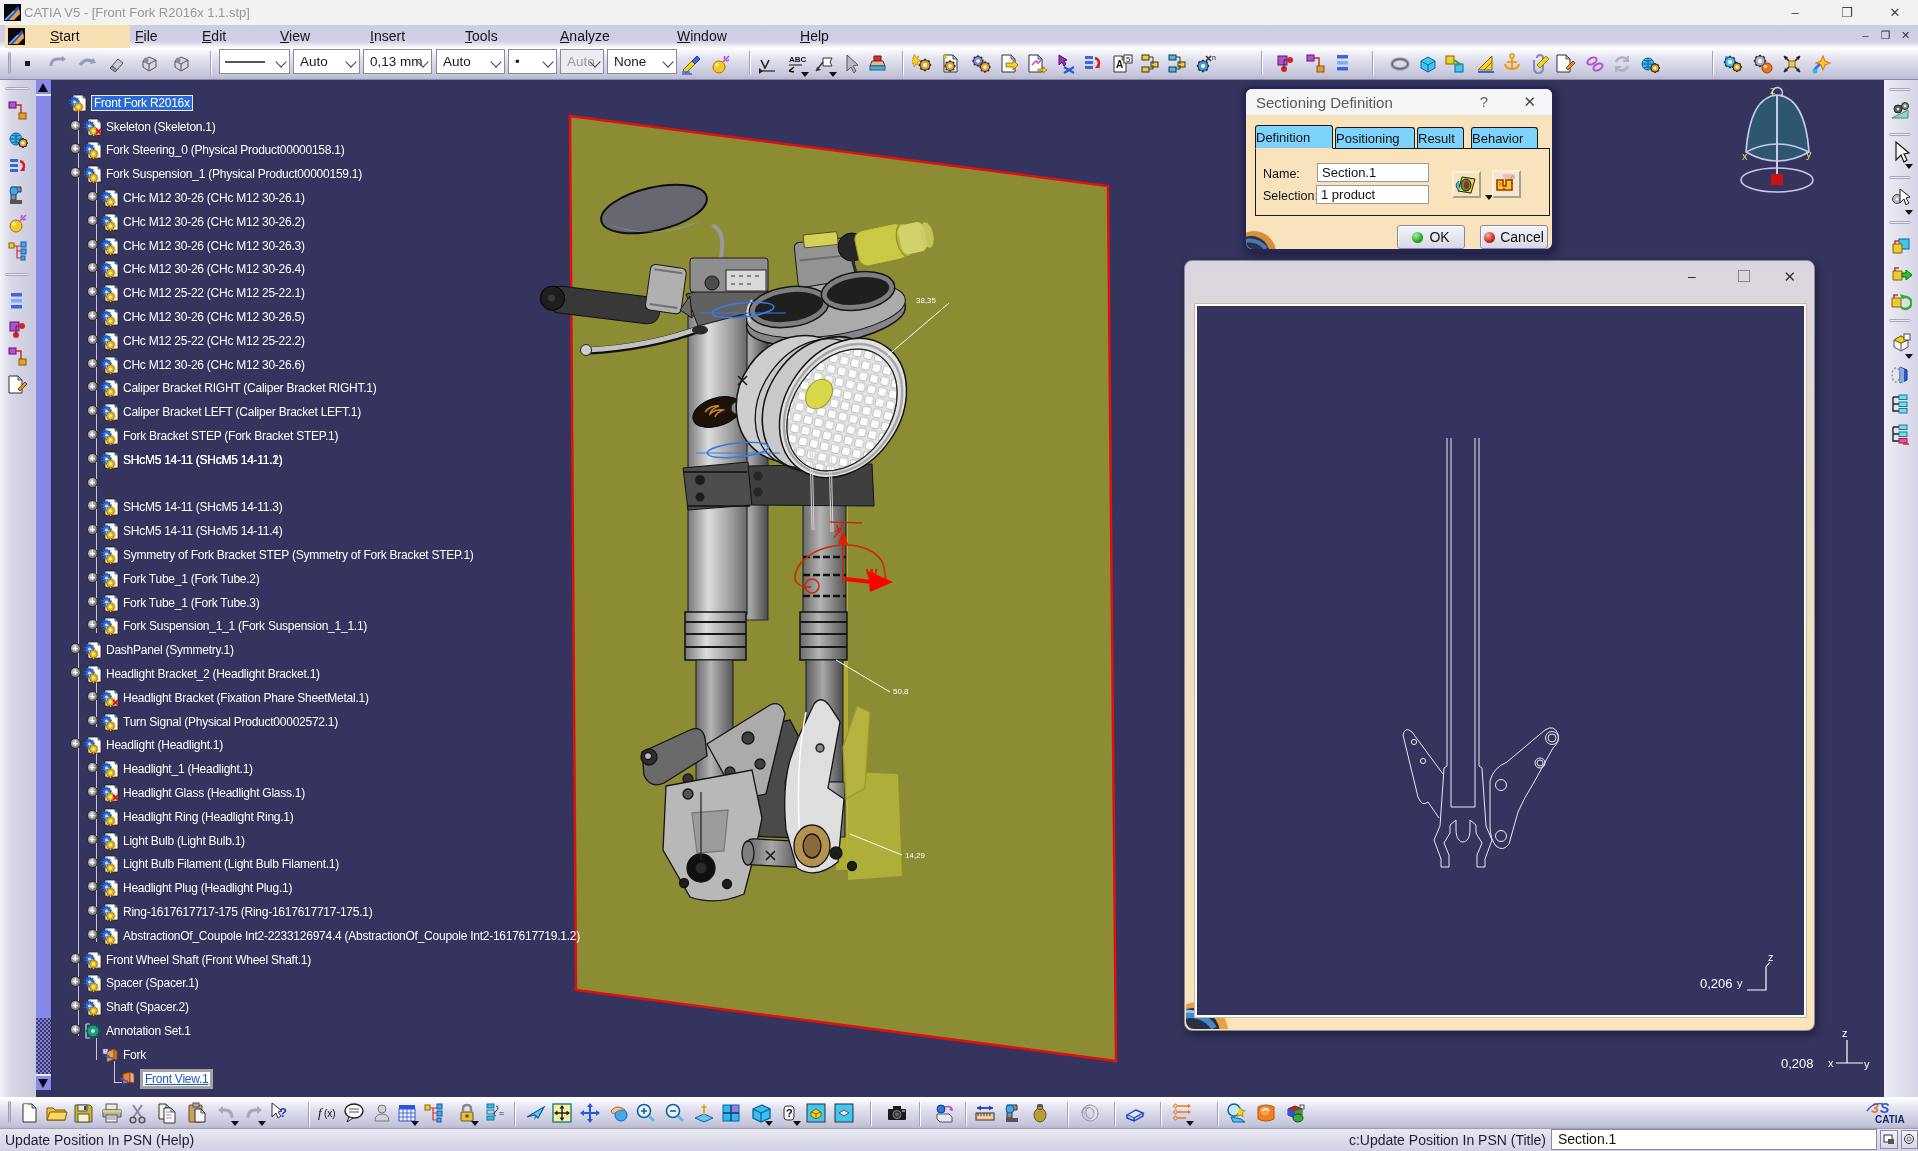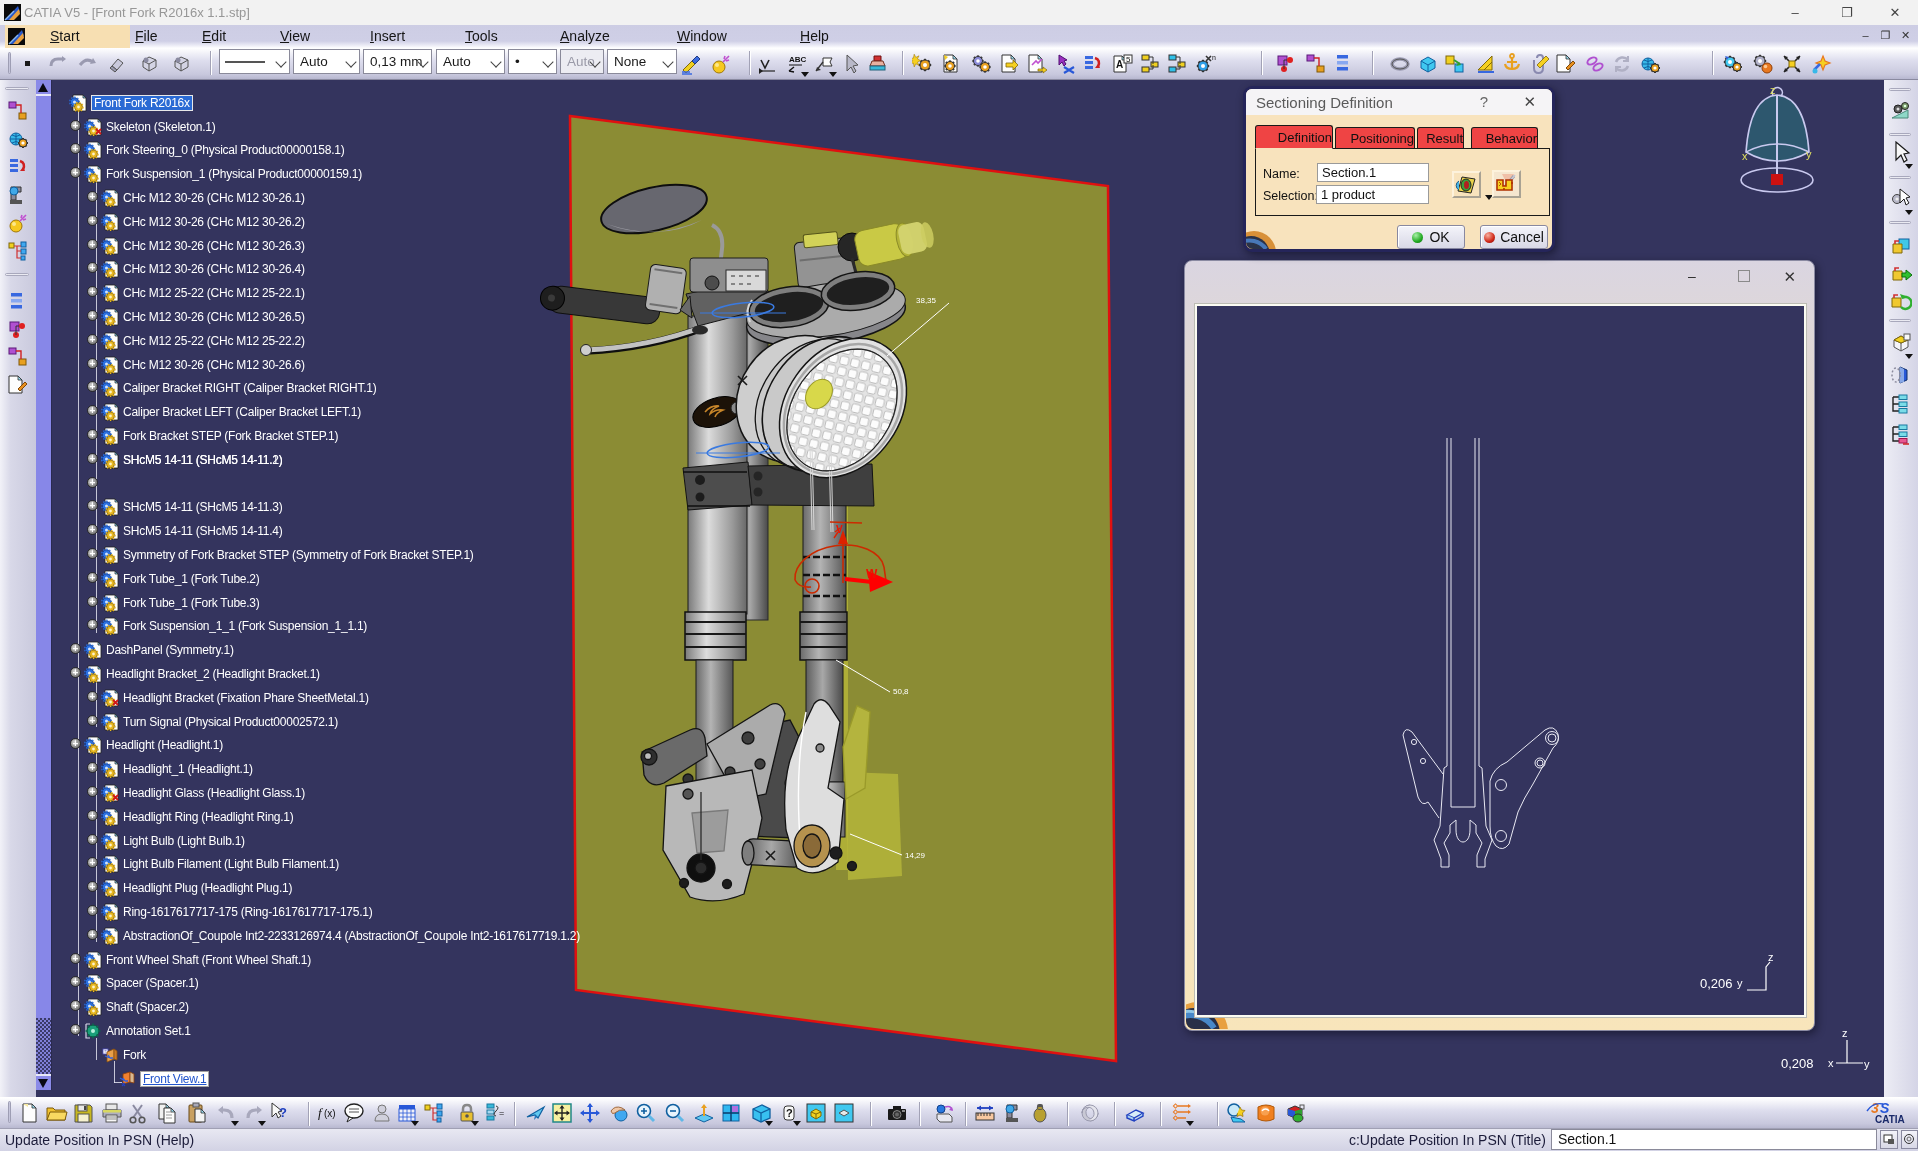--- a/index.html
+++ b/index.html
@@ -56,21 +56,21 @@
 
 #preview { left:1184px; top:260px; width:631px; height:771px; background:linear-gradient(#dad5e1, #e9ddc2 30%, #f8e5bb); border:1px solid #8a8aa2; border-radius:8px 8px 8px 8px; box-shadow:2px 3px 8px rgba(0,0,10,0.45); }
 #preview .ptitle { position:absolute; left:0; top:0; width:100%; height:31px; background:#f6f5f7; border-bottom:1px solid #e0e0e0; border-radius:8px 8px 0 0; }
 #preview .ptitle .t { position:absolute; left:14px; top:7px; font-size:14px; color:#3a3a3a; }
 #pviewport { position:absolute; left:10px; top:43px; width:611px; height:713px; background:#34345e; border:2px solid #fbfbf2; outline:1px solid #bcbcb4; overflow:hidden; }
 
 
 #secdlg { left:1243px; top:86px; width:312px; height:166px; background:#f8e3bd; border:3px solid #25255a; border-radius:9px; box-shadow:2px 3px 8px rgba(0,0,10,0.45); }
 #secdlg .dtitle { position:absolute; left:0; top:0; width:100%; height:26px; background:#f5f4f6; border-radius:6px 6px 0 0; }
 #secdlg .dtitle .t { position:absolute; left:10px; top:5px; font-size:15px; color:#5a5a5a; }
-.tab { position:absolute; top:38px; height:22px; background:#ef4444; border:1px solid #1a1a1a; border-bottom:none; border-radius:3px 3px 0 0; font-size:13px; color:#111; text-align:right; }
+.tab { position:absolute; top:38px; height:22px; background:#7dd3fc; border:1px solid #1a1a1a; border-bottom:none; border-radius:3px 3px 0 0; font-size:13px; color:#111; text-align:left; }
 #dpane { position:absolute; left:9px; top:59px; width:295px; height:68px; border:1px solid #1a1a1a; background:#f8e3bd; }
 .dfield { position:absolute; background:#fff; border:1px solid #9a9a9a; font-size:13px; color:#111; padding:1px 4px; }
 .dlbl { position:absolute; font-size:12.5px; color:#111; }
 .dbtn { position:absolute; width:68px; height:24px; background:linear-gradient(#f4f4fa,#d8d8e6); border:1px solid #8888a0; border-radius:3px; box-shadow:1px 1px 0 #fff inset; font-size:14px; color:#111; text-align:center; line-height:22px; }
 .ti svg.tico { vertical-align:middle; margin-right:4px; }
 .tline { position:absolute; background:rgba(235,235,245,0.8); }
 </style>
 </head>
 <body>
 
@@ -505,21 +505,21 @@
       </svg><span class="lbl">Shaft (Spacer.2)</span></div>
 <div class="exp" style="left:70px;top:1024px;">+</div>
     <div class="ti" style="left:84px;top:1022px;"><svg class="tico" width="18" height="18" viewBox="0 0 18 18">
         <use href="#annico"></use>
       </svg><span class="lbl">Annotation Set.1</span></div>
 <div class="ti" style="left:101px;top:1046px;"><svg class="tico" width="18" height="18" viewBox="0 0 18 18">
         <use href="#viewsico"></use>
       </svg><span class="lbl">Fork</span></div>
 <div class="ti" style="left:118px;top:1070px;"><svg class="tico" width="18" height="18" viewBox="0 0 18 18">
         <use href="#fvico"></use>
-      </svg><span class="lbl" style="background:#fff;color:#2255cc;border:1px solid #a3a3a3;padding:0 2px;text-decoration:underline;">Front View.1</span></div>
+      </svg><span class="lbl" style="background:#fff;color:#2255cc;border:3px solid #a3a3a3;padding:0 2px;text-decoration:underline;">Front View.1</span></div>
 </div>
 
 <div class="abs" id="lbar">
   <div style="position:absolute;left:5px;top:7px;width:24px;height:3px;background:#eaeaf2;border:1px solid #a8a8bc;border-radius:2px;"></div>
   <div class="icon" style="left:6px;top:19px;width:22px;height:22px;"><svg width="22" height="22" viewBox="0 0 22 22">
         <rect x="3" y="3" width="7" height="6" fill="#b050d0" stroke="#5a1878"></rect>
         <rect x="13" y="14" width="7" height="6" fill="#e8a020" stroke="#805808"></rect>
         <path d="M10 6 h5 v8" stroke="#d02020" stroke-width="1.4" fill="none"></path>
       </svg></div>
   <div class="icon" style="left:6px;top:47px;width:22px;height:22px;"><svg width="22" height="22" viewBox="0 0 22 22">

